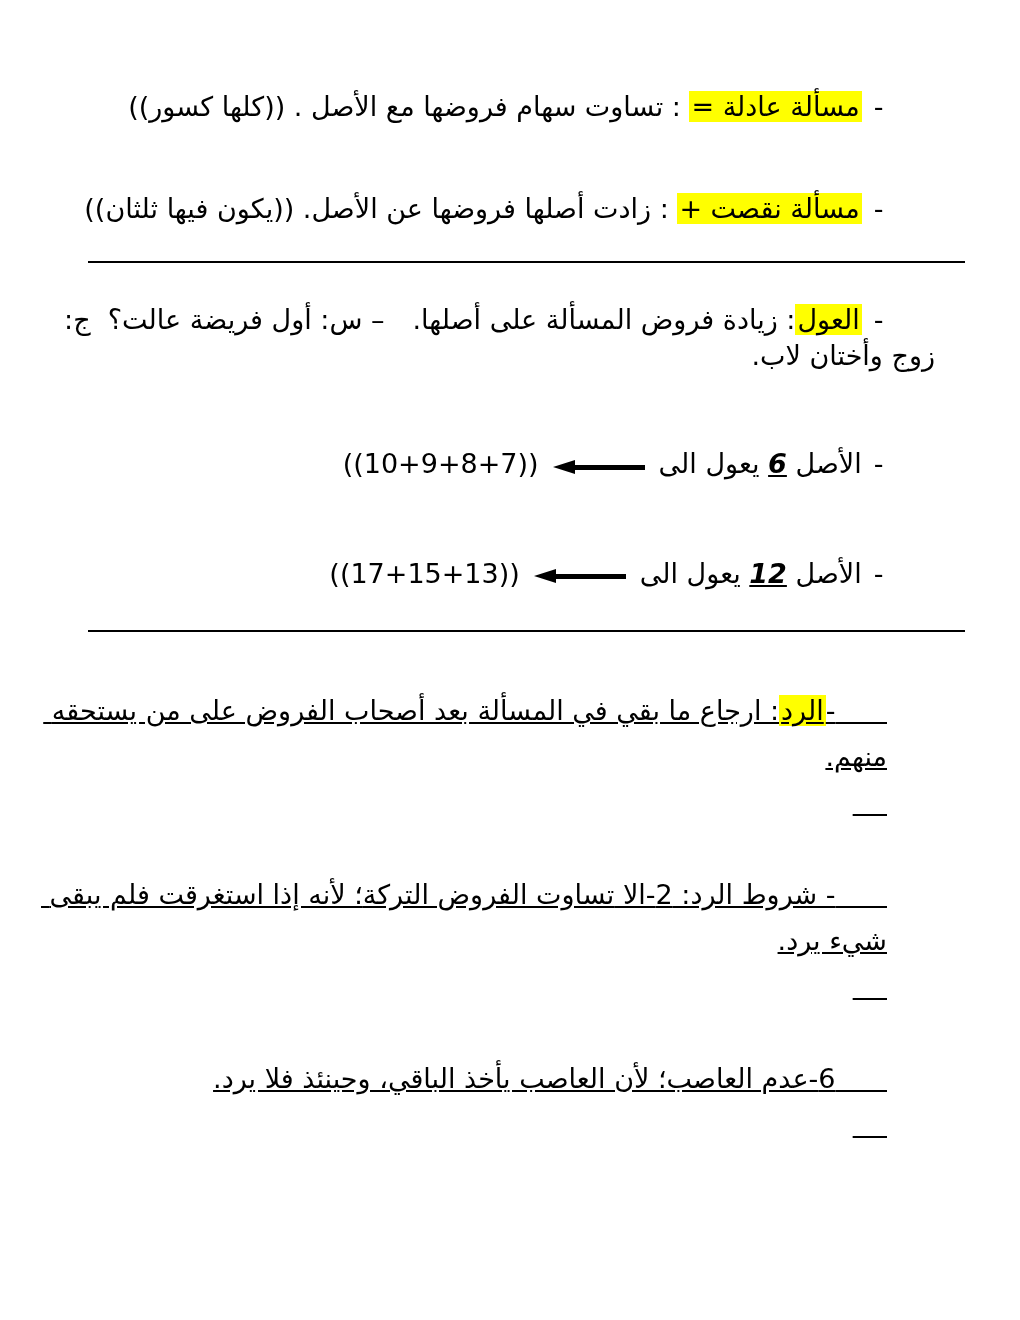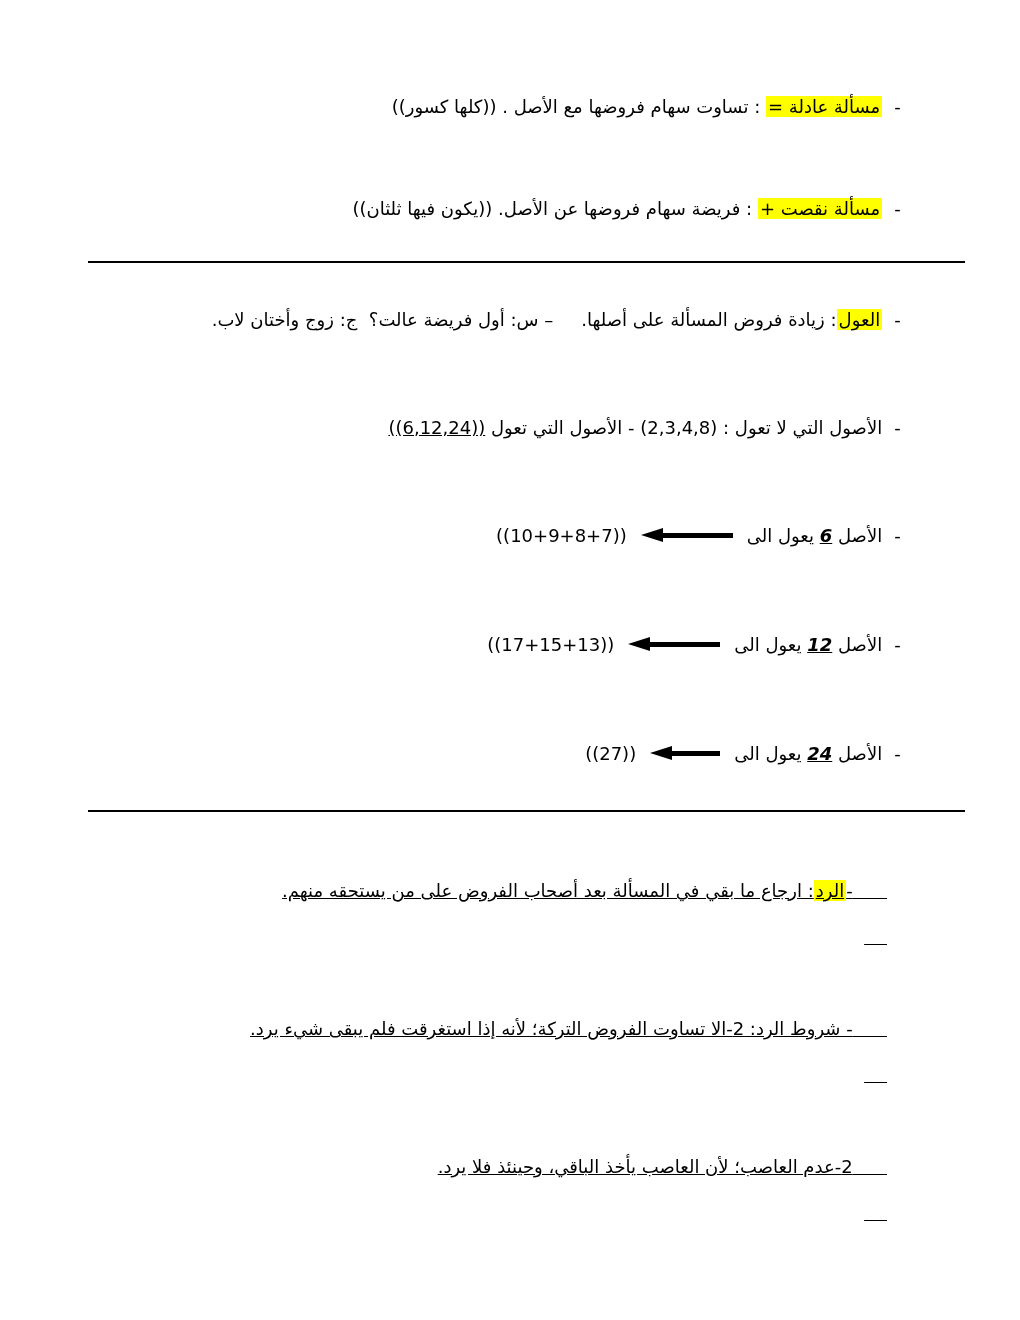--- a/index.html
+++ b/index.html
@@ -1,20 +1,20 @@
 <!DOCTYPE html>
 <html lang="ar" dir="rtl"><head>
 <meta charset="utf-8">
 <style>
   html,body{margin:0;padding:0;background:#ffffff;}
   .page{
     width:1020px;height:1320px;background:#ffffff;position:relative;
     direction:rtl;overflow:hidden;
     font-family:"DejaVu Sans", sans-serif;
-    color:#000;font-size:18px;
+    color:#000;font-size:27px;
   }
   p{margin:0;white-space:pre-wrap;}
   .hl{background:#ffff00;padding:0 2px;}
   .u{text-decoration:underline;}
   .num-ltr{direction:ltr;unicode-bidi:isolate;display:inline-block;}
   .boldnum{font-weight:bold;font-style:italic;text-decoration:underline;}
 
   .sec1{padding:56px 85px 0 40px;}
   .sec1 p{line-height:34px;}
   .bullet-dash{display:inline-block;margin-left:12px;}
@@ -33,61 +33,52 @@
 </head>
 <body>
 
 <div class="page">
 
   <div class="sec1">
     <p>
       <span class="bullet-dash">-</span><span class="hl">مسألة عادلة =</span><span> : تساوت سهام فروضها مع الأصل . ((كلها كسور))</span>
     </p>
     <p>
-      <span class="bullet-dash">-</span><span class="hl">مسألة نقصت +</span><span> : فريضة سهام فروضها عن الأصل. ((يكون فيها ثلثان))</span>
+      <span class="bullet-dash">-</span><span class="hl">مسألة نقصت +</span><span> : زادت أصلها فروضها عن الأصل. ((يكون فيها ثلثان))</span>
     </p>
   </div>
 
   <hr class="divider">
 
   <div class="sec2">
     <p>
       <span class="bullet-dash">-</span><span class="hl">العول</span><span>: زيادة فروض المسألة على أصلها.</span><span class="qa-gap">– س: أول فريضة عالت؟  ج: زوج وأختان لاب.</span>
-    </p>
-    <p>
-      <span class="bullet-dash">-</span><span>الأصول التي لا تعول : </span><span class="num-ltr">(2,3,4,8)</span><span> - الأصول التي تعول </span><span class="num-ltr u">((6,12,24))</span>
     </p>
     <p class="awl-indent">
       <span class="bullet-dash">-</span><span>الأصل </span><span class="boldnum">6</span><span> يعول الى</span><span class="arrow-wrap"><svg width="92" height="16" viewBox="0 0 92 16">
             <rect x="16" y="6" width="76" height="5" fill="#000"></rect>
             <polygon points="0,8 22,1 22,15" fill="#000"></polygon>
           </svg></span><span class="num-ltr">((10+9+8+7))</span>
     </p>
     <p class="awl-indent">
       <span class="bullet-dash">-</span><span>الأصل </span><span class="boldnum">12</span><span> يعول الى</span><span class="arrow-wrap"><svg width="92" height="16" viewBox="0 0 92 16">
             <rect x="16" y="6" width="76" height="5" fill="#000"></rect>
             <polygon points="0,8 22,1 22,15" fill="#000"></polygon>
           </svg></span><span class="num-ltr">((17+15+13))</span>
     </p>
-    <p class="awl-indent">
-      <span class="bullet-dash">-</span><span>الأصل </span><span class="boldnum">24</span><span> يعول الى</span><span class="arrow-wrap"><svg width="70" height="16" viewBox="0 0 70 16">
-            <rect x="16" y="6" width="54" height="5" fill="#000"></rect>
-            <polygon points="0,8 22,1 22,15" fill="#000"></polygon>
-          </svg></span><span class="num-ltr">((27))</span>
-    </p>
   </div>
 
   <hr class="divider">
 
   <div class="sec3">
     <p>
       <span>-</span><span class="hl">الرد</span><span>: ارجاع ما بقي في المسألة بعد أصحاب الفروض على من يستحقه منهم.</span>
     </p>
     <p>
       <span>- شروط الرد: 2-الا </span><span class="u">تساوت الفروض التركة</span><span>؛ لأنه إذا استغرقت فلم يبقى شيء يرد.</span>
     </p>
     <p>
-      <span>2-عدم العاصب؛ لأن العاصب يأخذ الباقي، وحينئذ فلا يرد.</span>
+      <span>6-عدم العاصب؛ لأن العاصب يأخذ الباقي، وحينئذ فلا يرد.</span>
     </p>
 
   </div>
 
 </div>
 
 </body></html>

